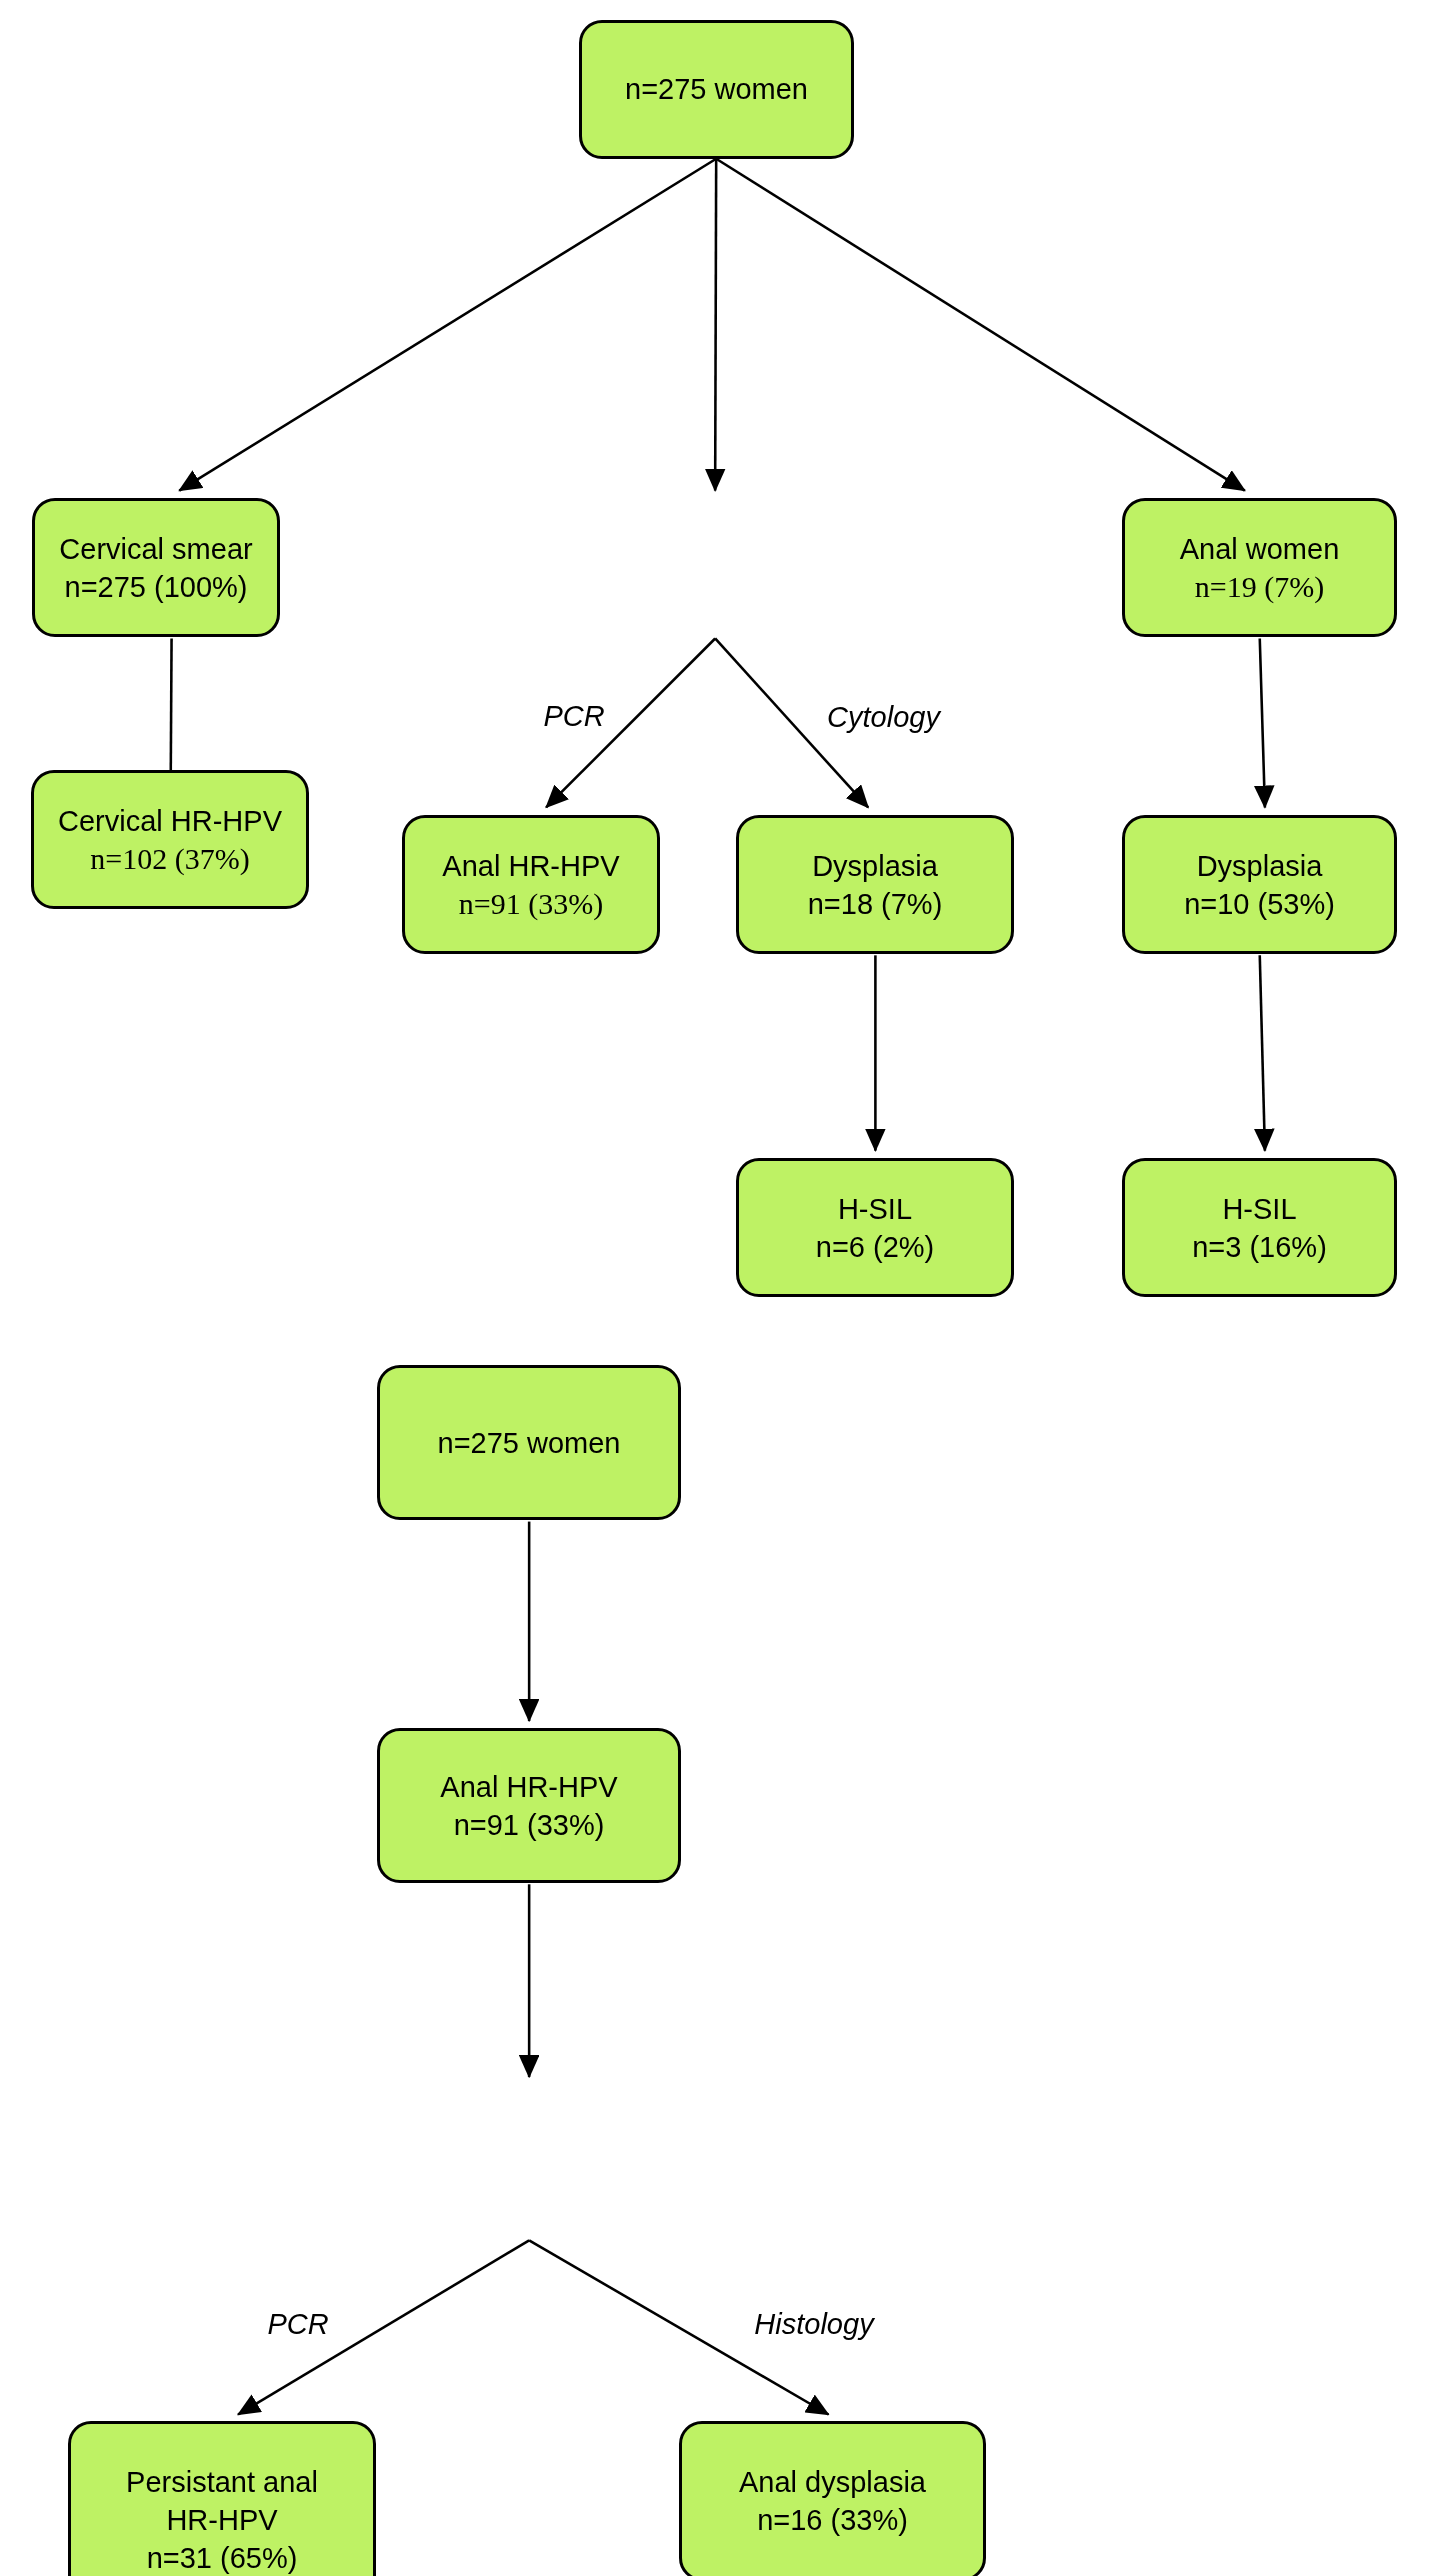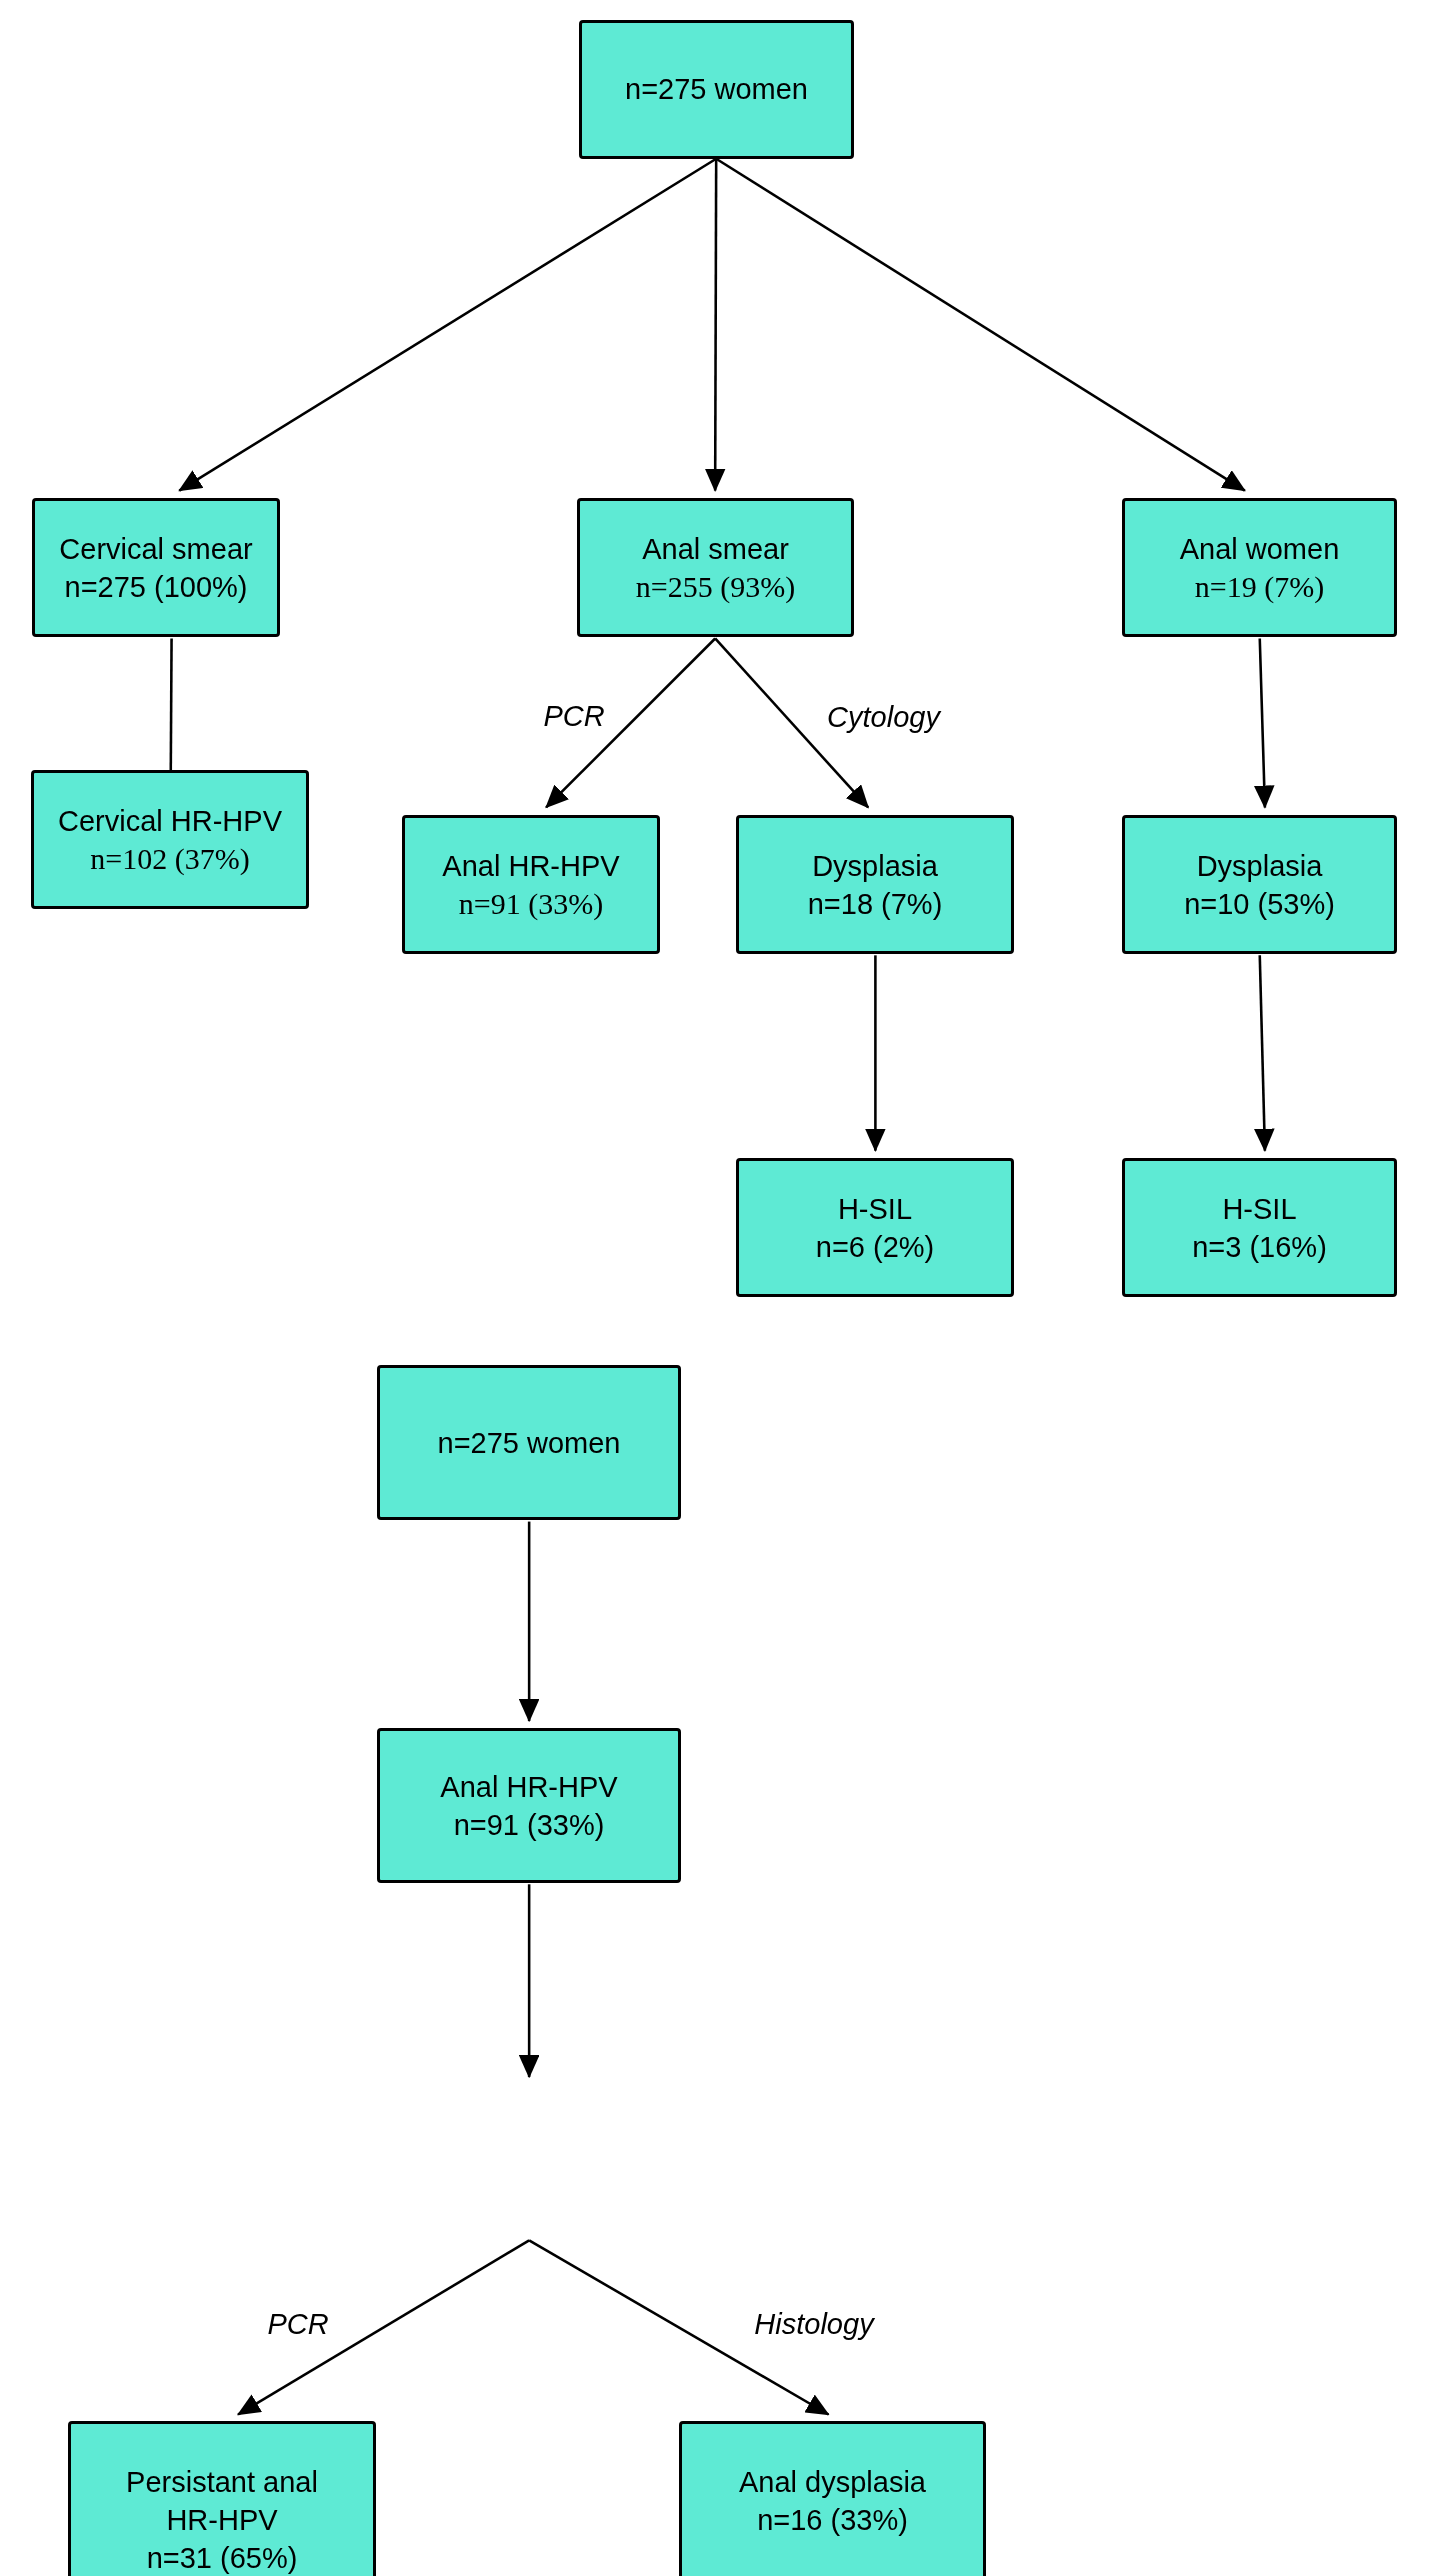--- a/index.html
+++ b/index.html
@@ -14,23 +14,23 @@
   }
   .arrows{position:absolute;left:0;top:0;}
   .edge{stroke:#000;stroke-width:5;fill:none;}
   .node{
     position:absolute;
     box-sizing:border-box;
     display:flex;
     flex-direction:column;
     align-items:center;
     justify-content:center;
-    background:#5eead4;
+    background:#bef264;
     border:3.1px solid #000;
-    border-radius:4px;
+    border-radius:23px;
     text-align:center;
     font-size:29px;
     line-height:38px;
   }
   .node .line{white-space:nowrap;}
   .node .serif{font-family:"Liberation Serif", serif;font-size:30px;}
   .edge-label{
     position:absolute;
     font-size:29px;
     line-height:38px;
@@ -71,24 +71,20 @@
 
   <div class="node" style="left:579px;top:19.6px;width:275px;height:139px">
     <div class="line">n=275 women</div>
   </div>
 
   <div class="node" style="left:32px;top:498px;width:248px;height:139px">
     <div class="line">Cervical smear</div>
     <div class="line">n=275 (100%)</div>
   </div>
 
-  <div class="node" style="left:577px;top:498px;width:277px;height:139px">
-    <div class="line">Anal smear</div>
-    <div class="line serif">n=255 (93%)</div>
-  </div>
 
   <div class="node" style="left:1122px;top:498px;width:275px;height:139px">
     <div class="line">Anal women</div>
     <div class="line serif">n=19 (7%)</div>
   </div>
 
   <div class="node" style="left:31px;top:770px;width:278px;height:139px">
     <div class="line">Cervical HR-HPV</div>
     <div class="line serif">n=102 (37%)</div>
   </div>

